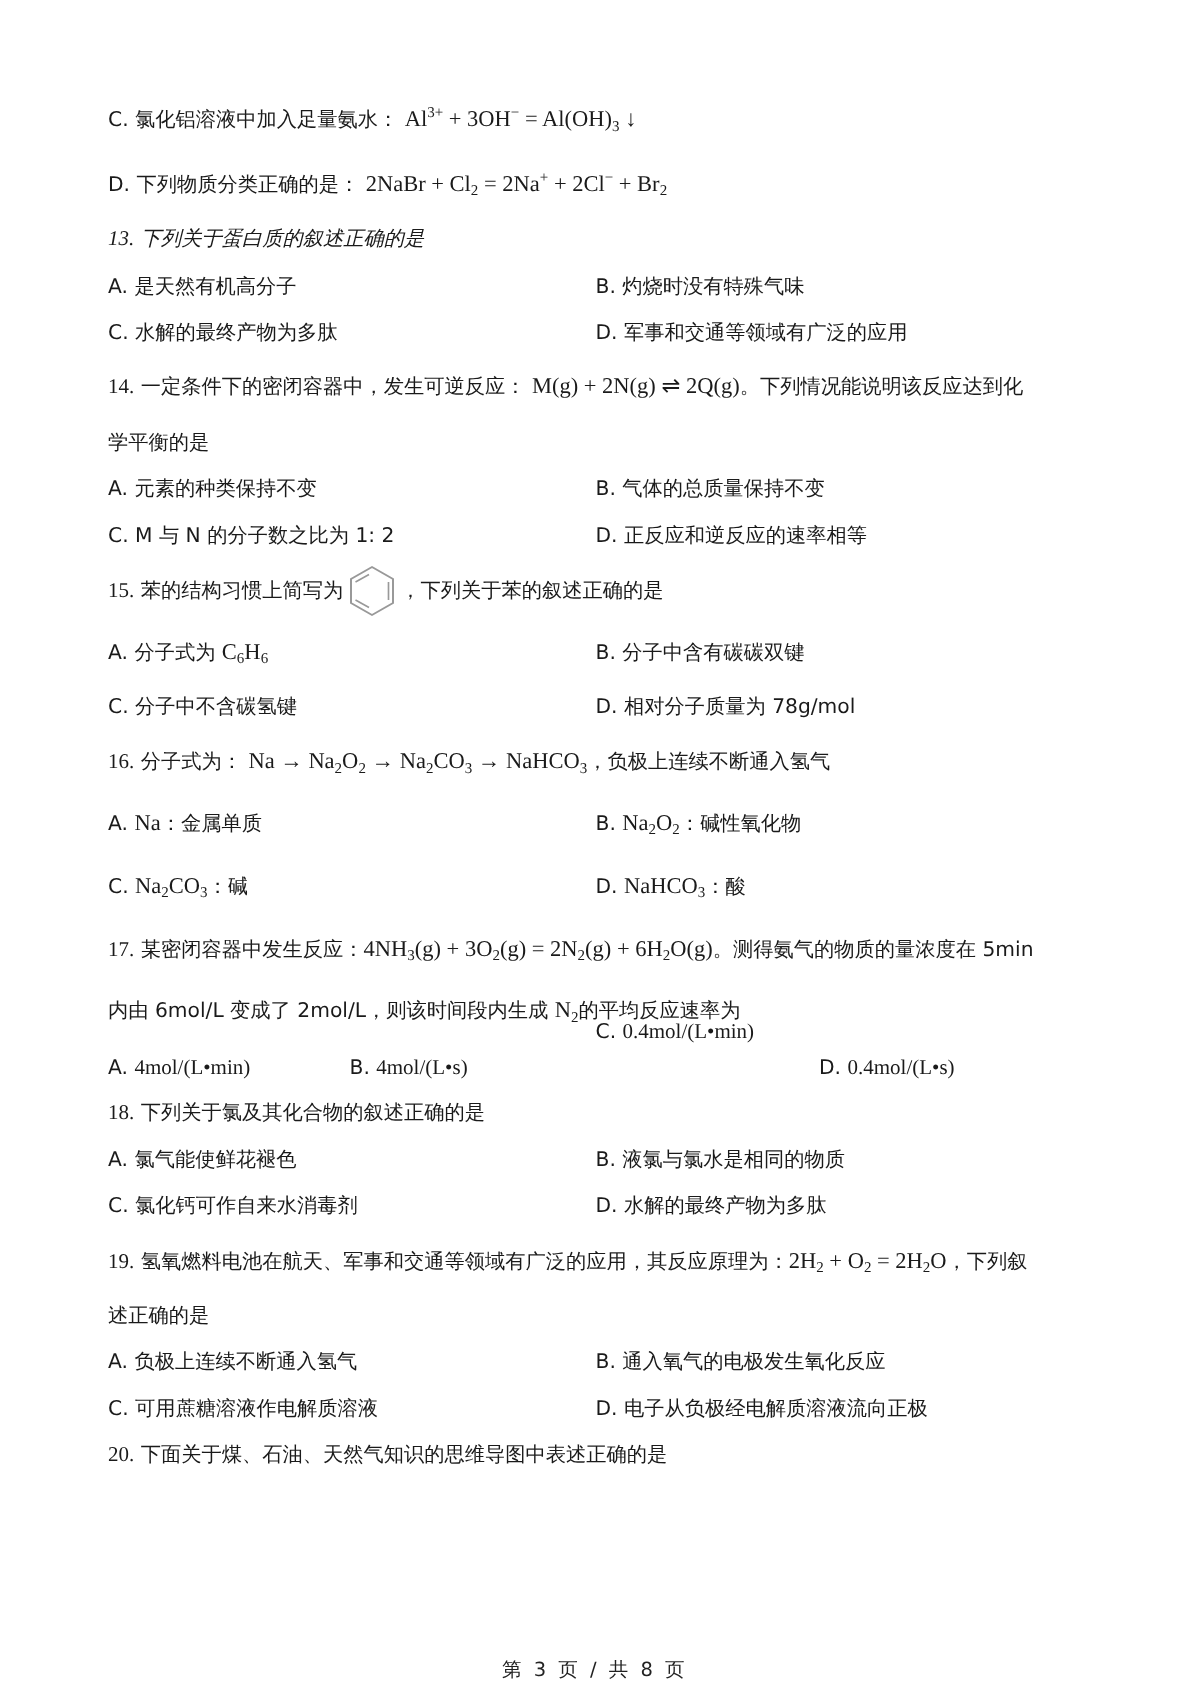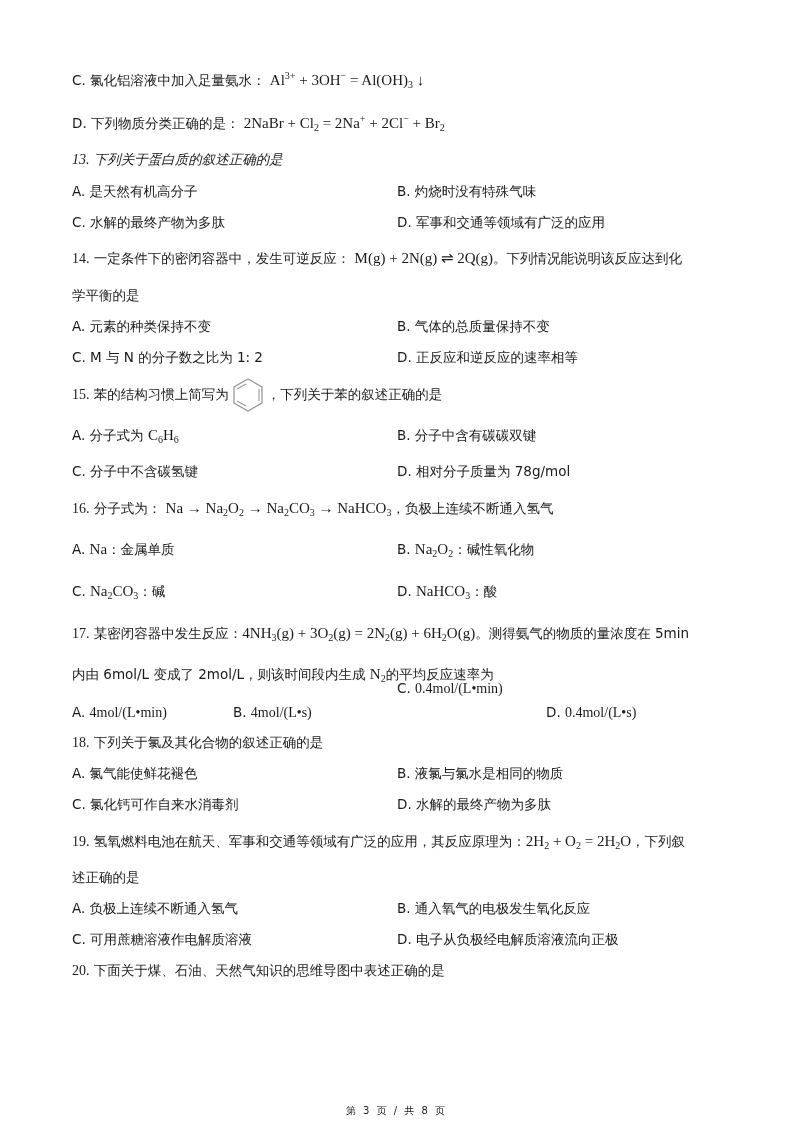--- a/index.html
+++ b/index.html
@@ -40,21 +40,21 @@
       width: 34px;
       height: 36px;
       margin: 0 2px;
     }
     .footer {
       position: absolute;
       left: 0;
       width: 793px;
       top: 1104px;
       text-align: center;
-      font-size: 10px;
+      font-size: 13px;
       letter-spacing: 2px;
       color: #222;
     }
   </style>
 </head>
 <body>
 
 <div class="line" style="top:70px;">
   <span>C.</span>
   <span>氯化铝溶液中加入足量氨水：</span>

